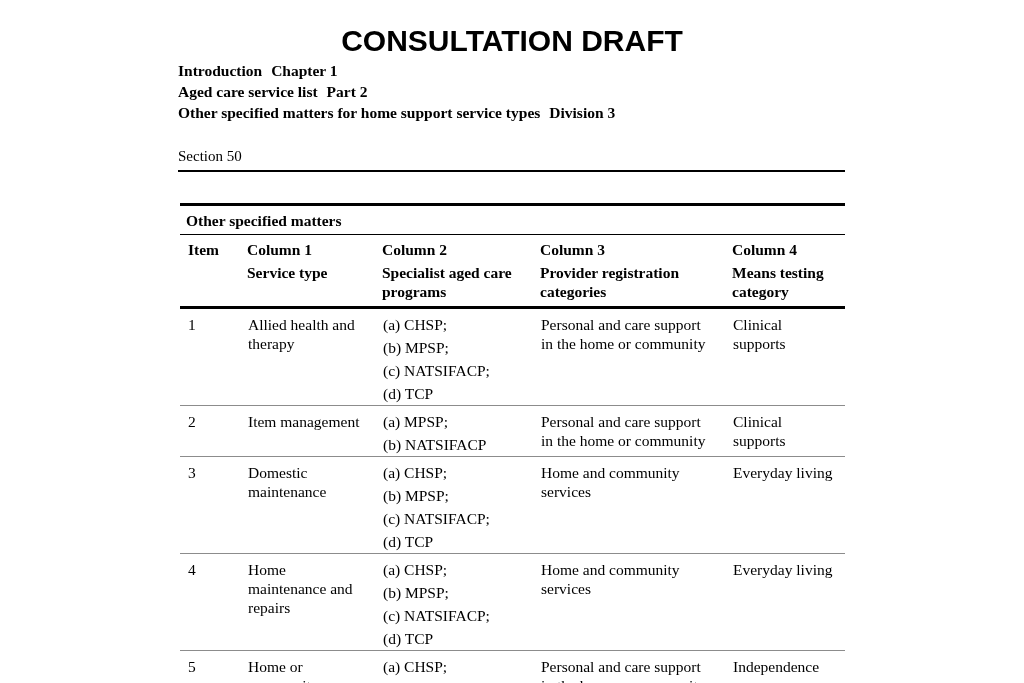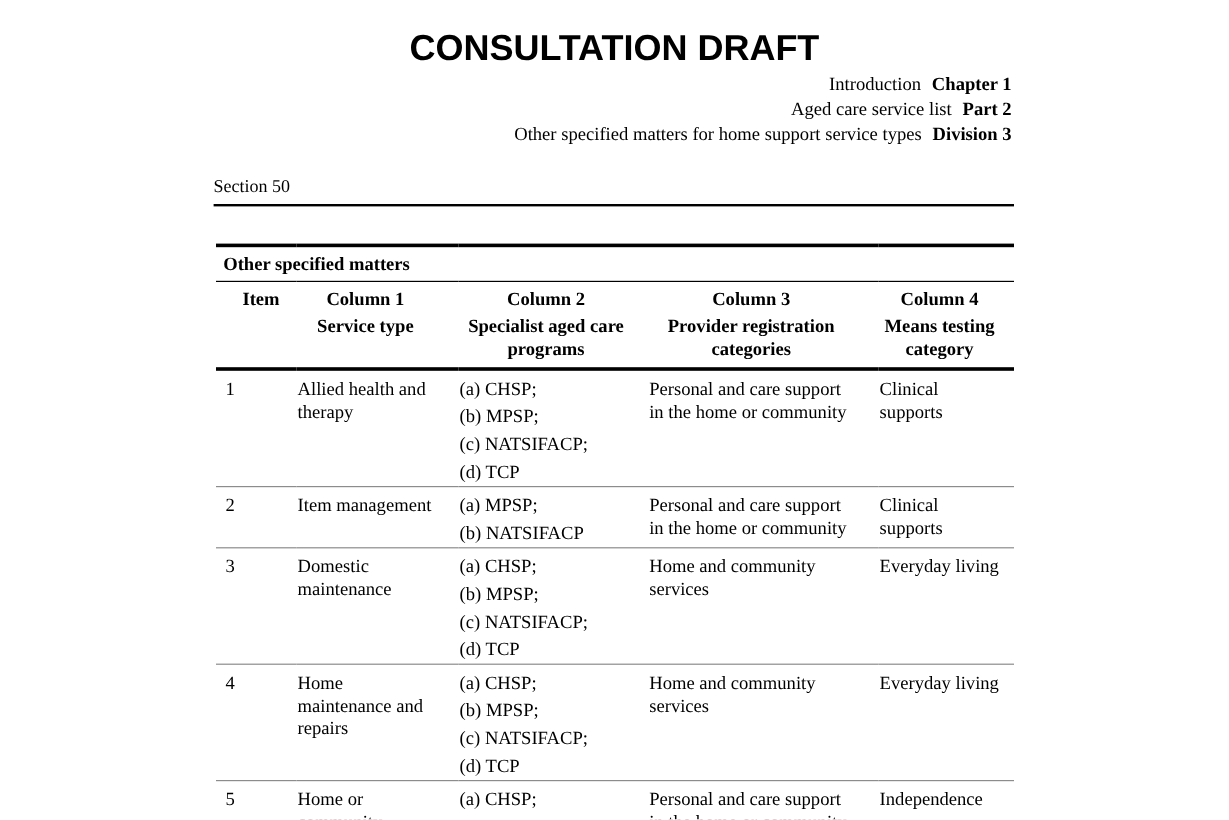--- a/index.html
+++ b/index.html
@@ -18,23 +18,23 @@
     text-align: center;
     font-family: "Liberation Sans", sans-serif;
     font-weight: bold;
     font-size: 30px;
     line-height: 32px;
     letter-spacing: 0px;
   }
   .ref-block {
     width: 665px;
     margin: 3px 0 0 178px;
-    text-align: right;
     font-size: 15.5px;
     line-height: 21px;
+    font-weight: bold;
   }
   .ref-line strong { margin-left: 9px; }
   .section-line {
     width: 667px;
     margin: 22px 0 0 178px;
     text-align: left;
     font-size: 15px;
     line-height: 22px;
     padding-bottom: 3px;
     border-bottom: 2px solid #000000;
@@ -53,21 +53,21 @@
   .caption-row th {
     text-align: left;
     font-weight: bold;
     font-size: 15.5px;
     border-top: 3px solid #000000;
     border-bottom: 1px solid #000000;
     padding: 5px 0 4px 6px;
     line-height: 19px;
   }
   .header-row th {
-    text-align: center;
+    text-align: left;
     vertical-align: top;
     font-weight: bold;
     padding: 5px 0 5px 0;
     border-bottom: 3px solid #000000;
     line-height: 19px;
     margin-left: 16px;
   }
   .hdr-sub { margin-top: 4px; }
   th.h-item { padding-left: 8px; }
   th.h-c1, td.c-1 { padding-right: 20px; }

